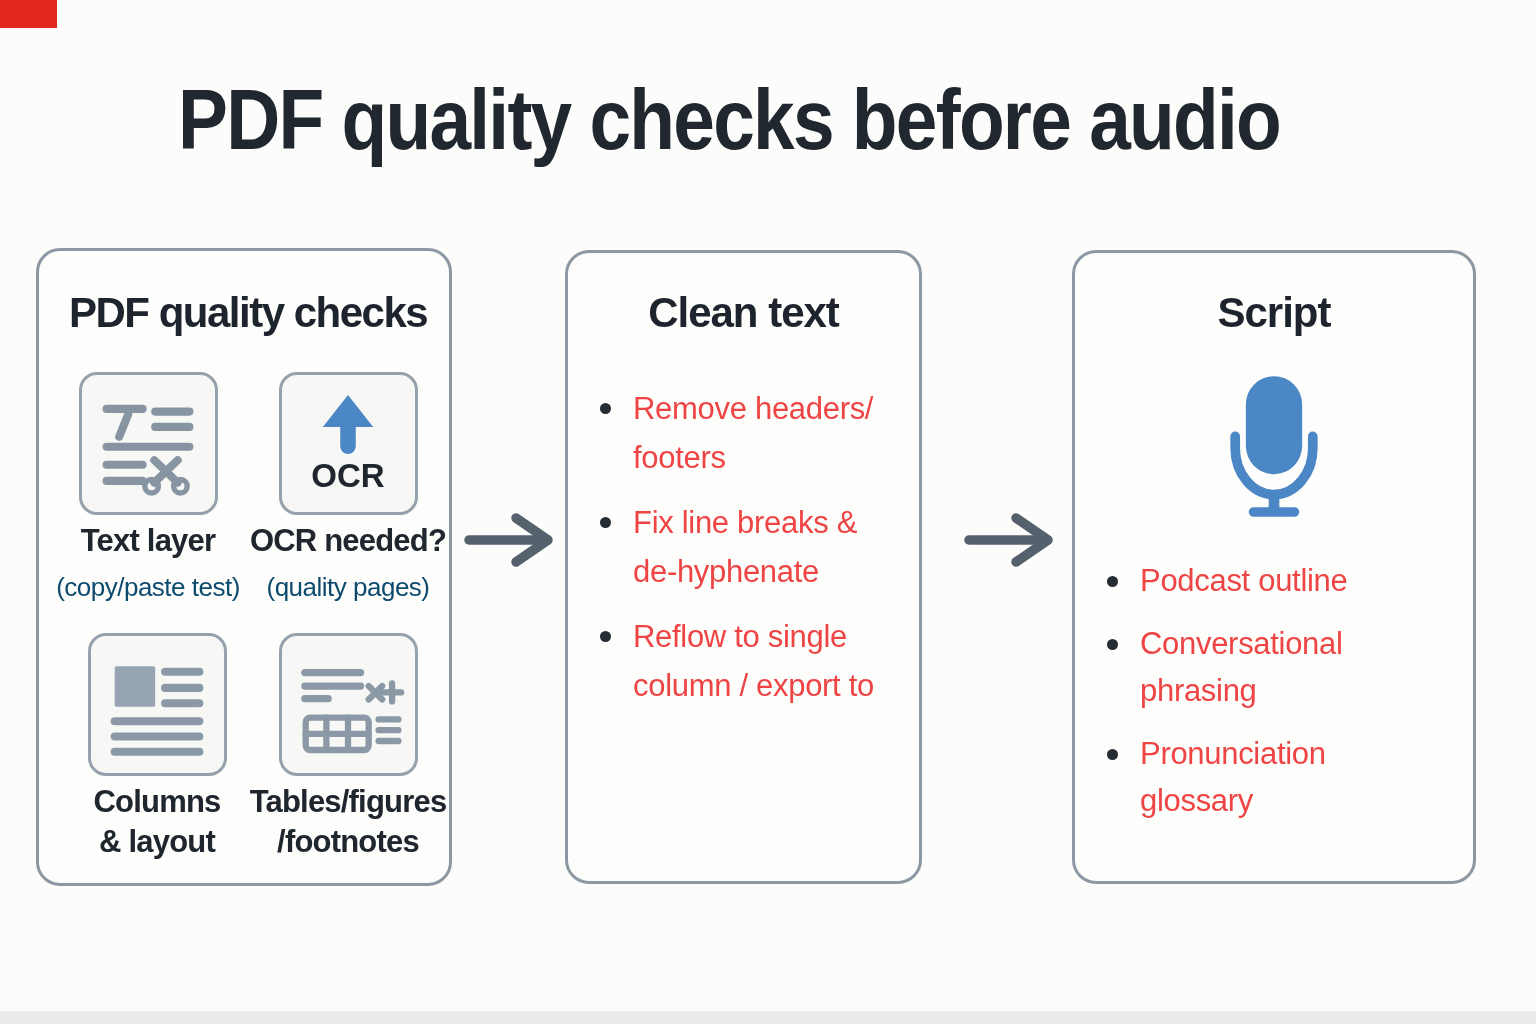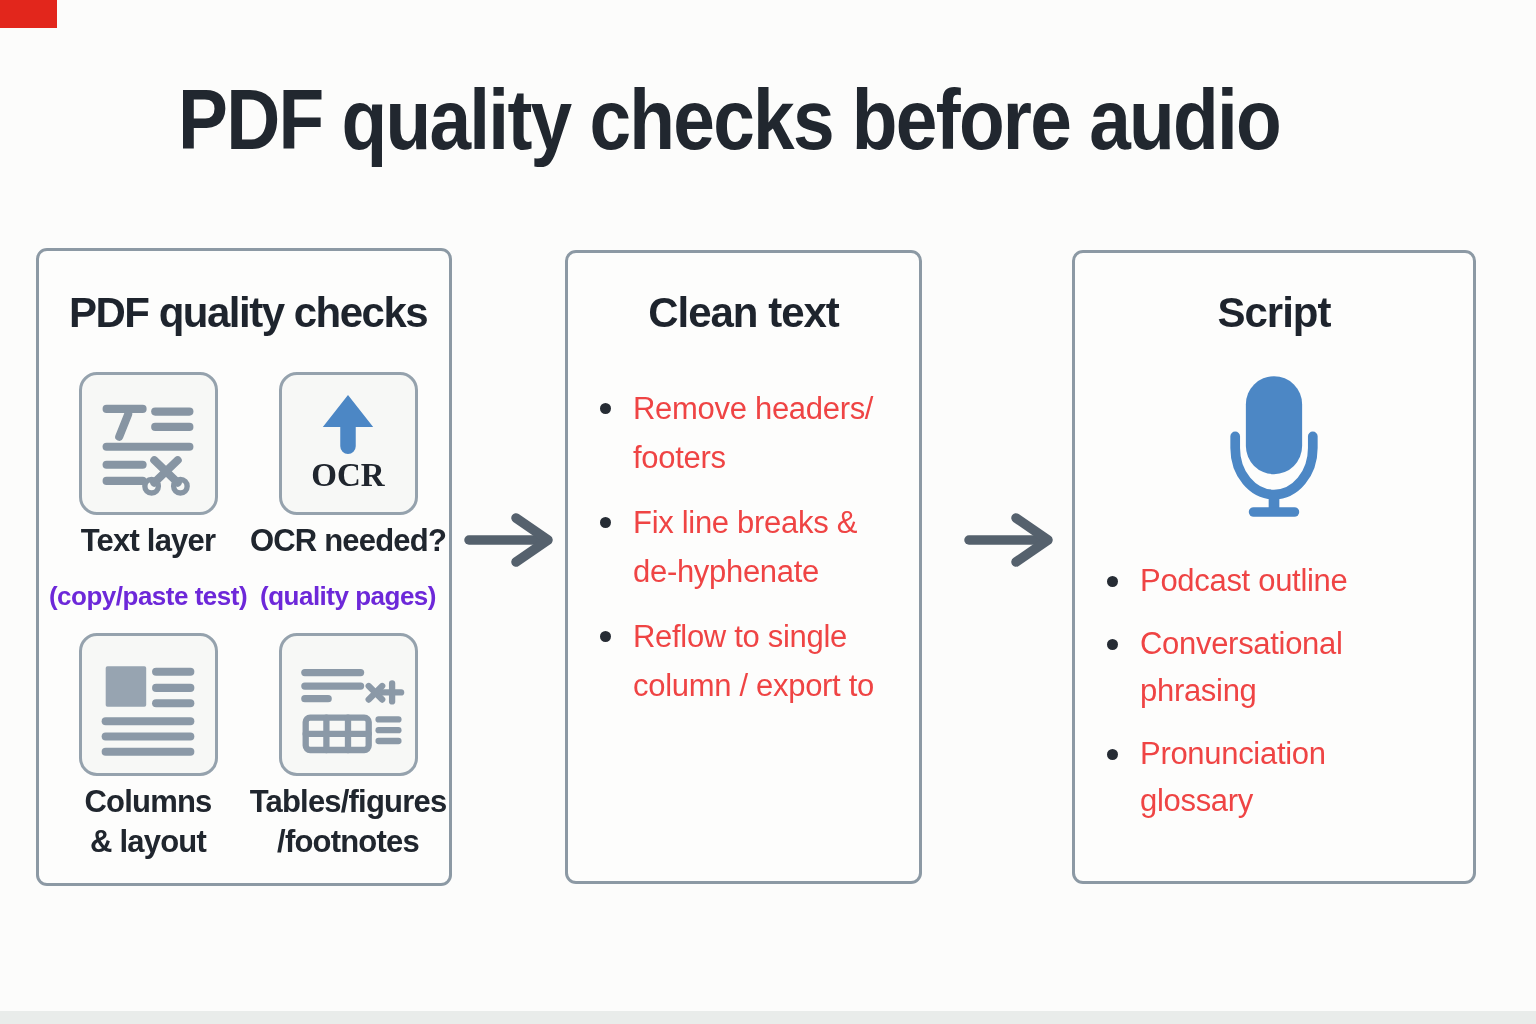--- a/index.html
+++ b/index.html
@@ -13,46 +13,46 @@
 
   .title{
     position:absolute;left:0;top:70px;width:1458px;margin:0;
     text-align:center;font-size:86px;font-weight:bold;letter-spacing:-2px;
     color:#21272f;white-space:nowrap;
     transform:scaleX(.87);transform-origin:50% 50%;
   }
 
   .panel{
     position:absolute;top:250px;height:634px;box-sizing:border-box;
-    background:#fdfdfc;border:3px solid #8c99a4;border-radius:11px;
+    background:#fdfdfc;border:3px solid #8c99a4;border-radius:24px;
   }
   #p1{left:36px;top:248px;width:416px;height:638px;}
   #p2{left:565px;width:357px;}
   #p3{left:1072px;width:404px;}
 
   .p1-head{
     position:absolute;left:30px;top:38px;margin:0;white-space:nowrap;
     font-size:42px;font-weight:bold;letter-spacing:-1.5px;color:#1e242d;
   }
   .center-head{
     position:absolute;left:0;top:36px;width:100%;margin:0;text-align:center;
     font-size:42px;font-weight:bold;letter-spacing:-1px;color:#1e242d;
   }
 
   .check-item{position:absolute;width:200px;text-align:center;}
   .ci1{left:9px;top:121px}.ci2{left:209px;top:121px}
-  .ci3{left:9px;top:382px}.ci4{left:209px;top:382px}
+  .ci3{left:18px;top:382px}.ci4{left:209px;top:382px}
   .tile{
     width:139px;height:143px;margin:0 auto;box-sizing:border-box;
     border:3px solid #95a2ad;border-radius:18px;background:#f7f8f6;
     display:flex;flex-direction:column;align-items:center;justify-content:center;
   }
-  .ocr-text{font-size:33px;font-weight:bold;color:#20262e;margin-top:4px;line-height:1;font-family:Liberation Serif, serif;}
+  .ocr-text{font-size:33px;font-weight:bold;color:#20262e;margin-top:4px;line-height:1;}
   .cap{margin-top:6px;font-size:31px;font-weight:bold;line-height:40px;letter-spacing:-0.8px;color:#20262e;}
-  .sub{margin-top:20px;font-size:26px;font-weight:700;letter-spacing:-0.5px;color:#6d28d9;white-space:nowrap;}
+  .sub{margin-top:11px;font-size:26px;font-weight:400;letter-spacing:-0.5px;color:#0c4a6e;white-space:nowrap;}
 
   .flow-arrow{position:absolute;top:512px;}
   .a1{left:464px;}.a2{left:964px;}
 
   .bullets{position:absolute;left:31px;right:10px;}
   #p2 .bullets{top:131px;}
   #p3 .bullets{top:304px;}
   .b-item{position:relative;padding-left:34px;margin-bottom:16px;
     font-size:31px;font-weight:500;line-height:49px;color:#ef4444;letter-spacing:-0.3px;}
   #p3 .b-item{line-height:47px;}

